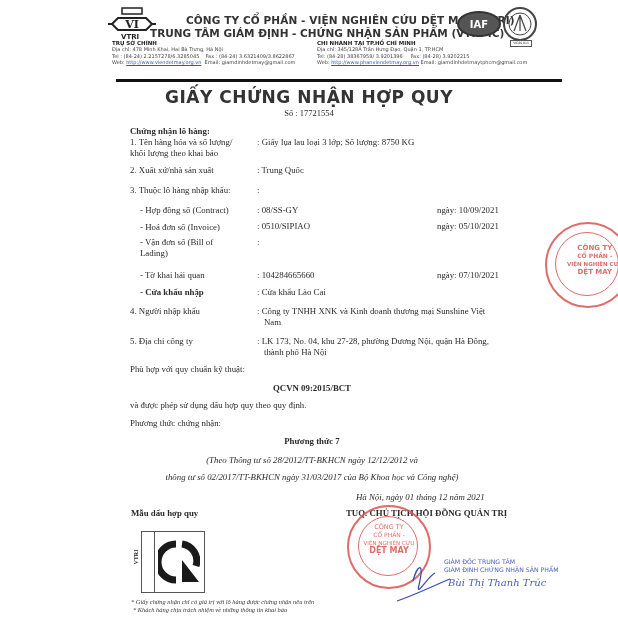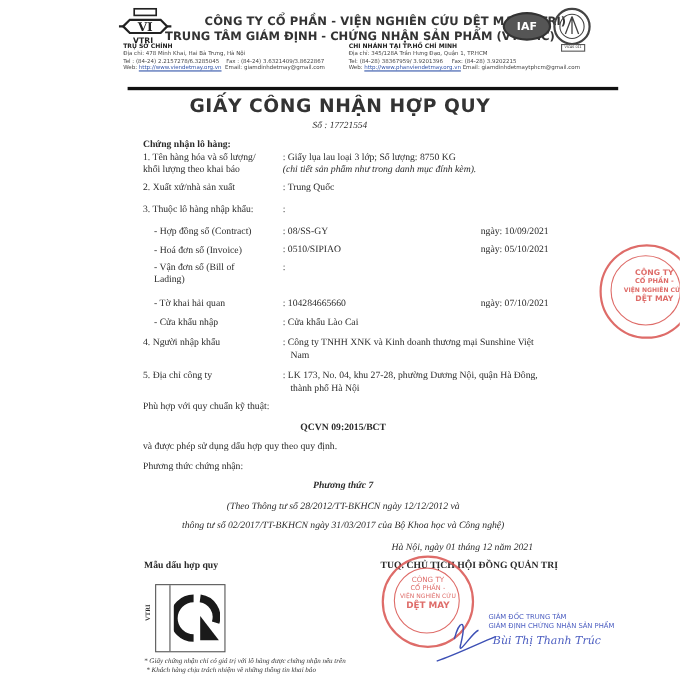--- a/index.html
+++ b/index.html
@@ -10,21 +10,21 @@
   .hdr-center { left: 150px; top: 27px; font-size: 10.5px; font-weight: bold; color: #333; font-family: "DejaVu Sans", sans-serif; }
   .logo-vtri { left: 108px; top: 6px; width: 48px; height: 36px; }
   .logo-vtri-text { left: 121px; top: 33px; font-size: 7px; font-weight: bold; font-family: "DejaVu Sans", sans-serif; color: #222; }
   .iaf { left: 457px; top: 11px; width: 40px; height: 22px; border-radius: 50%; background: #555; border: 2px solid #333; color: #fff; font-size: 10px; font-weight: bold; display:flex; align-items:center; justify-content:center; font-family: "DejaVu Sans", sans-serif; }
   .boa-tag { left: 510px; top: 40px; width: 20px; height: 5px; border: 1px solid #555; font-size: 3px; text-align:center; }
   .office { font-size: 5px; line-height: 6.3px; color: #444; font-family: "DejaVu Sans", sans-serif; white-space: nowrap; }
   .office .ttl { font-weight: bold; font-size: 5.5px; color: #222; }
   .office .lnk { color: #3355aa; text-decoration: underline; }
   .rule { left: 116px; top: 79px; width: 446px; height: 3px; background: #111; }
   .doc-title { left: 0; width: 618px; top: 87px; text-align: center; font-size: 17px; font-weight: bold; font-family: "DejaVu Sans", sans-serif; color: #333; letter-spacing: 0.5px; }
-  .doc-no { left: 0; width: 618px; top: 108px; text-align: center; font-size: 8.5px; font-style: italic; }
+  .doc-no { left: 0; width: 618px; top: 108px; text-align: center; font-size: 8.5px; }
   .body-text { font-size: 8.8px; line-height: 10.5px; white-space: nowrap; }
   .b { font-weight: bold; }
   .i { font-style: italic; }
   .c { text-align: center; left: 0; width: 564px; }
   .stamp { border-radius: 50%; border: 2px solid #d9534f; color: #d9534f; font-family: "DejaVu Sans", sans-serif; text-align: center; opacity: 0.85; }
   .stamp .inner { position:absolute; border-radius:50%; border:1px solid #d9534f; }
   .qr-mark { left: 141px; top: 531px; width: 62px; height: 60px; border: 1px solid #555; }
   .qr-side { position:absolute; left:0; top:0; width:12px; height:60px; border-right:1px solid #555; }
   .qr-side span { position:absolute; left:-14px; top:22px; transform: rotate(-90deg); font-size:6px; font-weight:bold; white-space:nowrap; }
   .foot { font-size: 6.4px; font-style: italic; line-height: 7.5px; color: #333; white-space: nowrap; }
@@ -64,32 +64,31 @@
 
   <div class="abs office" style="left:317px;top:40px;">
     <div class="ttl">CHI NHÁNH TẠI TP.HỒ CHÍ MINH</div>
     <div>Địa chỉ: 345/128A Trần Hưng Đạo, Quận 1, TP.HCM</div>
     <div><span>Tel: (84-28) 38367959/ 3.9201396</span>&nbsp;&nbsp;&nbsp;&nbsp;&nbsp;<span>Fax: (84-28) 3.9202215</span></div>
     <div><span>Web:</span> <span class="lnk">http://www.phanviendetmay.org.vn</span> <span>Email: giamdinhdetmaytphcm@gmail.com</span></div>
   </div>
 </div>
 <div class="abs rule"></div>
 
-<div class="abs doc-title">GIẤY CÔNG NHẬN HỢP QUY</div>
+<div class="abs doc-title">GIẤY CHỨNG NHẬN HỢP QUY</div>
 <div class="abs doc-no">Số : 17721554</div>
 
 <div class="abs body-text b" style="left:130px;top:126px;">Chứng nhận lô hàng:</div>
 
 <div class="abs body-text" style="left:130px;top:137px;">
   <div>1.  Tên hàng hóa và số lượng/</div>
   <div>khối lượng theo khai báo</div>
 </div>
 <div class="abs body-text" style="left:257px;top:137px;">
   <div>: Giấy lụa lau loại 3 lớp; Số lượng: 8750 KG</div>
-  <div class="i">(chi tiết sản phẩm như trong danh mục đính kèm).</div>
 </div>
 
 <div class="abs body-text" style="left:130px;top:165px;">2.  Xuất xứ/nhà sản xuất</div>
 <div class="abs body-text" style="left:257px;top:165px;">: Trung Quốc</div>
 
 <div class="abs body-text" style="left:130px;top:185px;text-align:right;">3.  Thuộc lô hàng nhập khẩu:</div>
 <div class="abs body-text" style="left:257px;top:185px;">:</div>
 
 <div class="abs body-text" style="left:140px;top:205px;">- Hợp đồng số (Contract)</div>
 <div class="abs body-text" style="left:257px;top:205px;">: 08/SS-GY</div>
@@ -102,40 +101,40 @@
 <div class="abs body-text" style="left:140px;top:237px;">
   <div>- Vận đơn số (Bill of</div>
   <div>Lading)</div>
 </div>
 <div class="abs body-text" style="left:257px;top:237px;">:</div>
 
 <div class="abs body-text" style="left:140px;top:270px;">- Tờ khai hải quan</div>
 <div class="abs body-text" style="left:257px;top:270px;">: 104284665660</div>
 <div class="abs body-text" style="left:437px;top:270px;">ngày: 07/10/2021</div>
 
-<div class="abs body-text" style="left:140px;top:287px;">- Cửa khẩu nhập</div>
+<div class="abs body-text" style="left:140px;top:287px;font-weight:bold;">- Cửa khẩu nhập</div>
 <div class="abs body-text" style="left:257px;top:287px;">: Cửa khẩu Lào Cai</div>
 
 <div class="abs body-text" style="left:130px;top:306px;">4.   Người nhập khẩu</div>
 <div class="abs body-text" style="left:257px;top:306px;">
   <div>: Công ty TNHH XNK và Kinh doanh thương mại Sunshine Việt</div>
   <div style="padding-left:7px;">Nam</div>
 </div>
 
 <div class="abs body-text" style="left:130px;top:336px;">5.   Địa chỉ công ty</div>
 <div class="abs body-text" style="left:257px;top:336px;">
   <div>: LK 173, No. 04, khu 27-28, phường Dương Nội, quận Hà Đông,</div>
   <div style="padding-left:7px;">thành phố Hà Nội</div>
 </div>
 
 <div class="abs body-text" style="left:130px;top:364px;">Phù hợp với quy chuẩn kỹ thuật:</div>
 <div class="abs body-text b c" style="top:383px;padding-left:60px;box-sizing:border-box;">QCVN 09:2015/BCT</div>
 <div class="abs body-text" style="left:130px;top:400px;">và được phép sử dụng dấu hợp quy theo quy định.</div>
 <div class="abs body-text" style="left:130px;top:418px;">Phương thức chứng nhận:</div>
-<div class="abs body-text b c" style="top:436px;padding-left:60px;box-sizing:border-box;font-style:italic;">Phương thức 7</div>
+<div class="abs body-text b c" style="top:436px;padding-left:60px;box-sizing:border-box;">Phương thức 7</div>
 <div class="abs body-text i c" style="top:455px;padding-left:60px;box-sizing:border-box;">(Theo Thông tư số 28/2012/TT-BKHCN ngày 12/12/2012 và</div>
 <div class="abs body-text i c" style="top:472px;padding-left:60px;box-sizing:border-box;">thông tư số 02/2017/TT-BKHCN ngày 31/03/2017 của Bộ Khoa học và Công nghệ)</div>
 
 <div class="abs body-text i" style="left:356px;top:492px;">Hà Nội, ngày 01 tháng 12 năm 2021</div>
 <div class="abs body-text b" style="left:346px;top:508px;">TUQ. CHỦ TỊCH HỘI ĐỒNG QUẢN TRỊ</div>
 
 <div class="abs body-text b" style="left:131px;top:508px;">Mẫu dấu hợp quy</div>
 
 <div class="abs qr-mark">
   <div class="qr-side">

